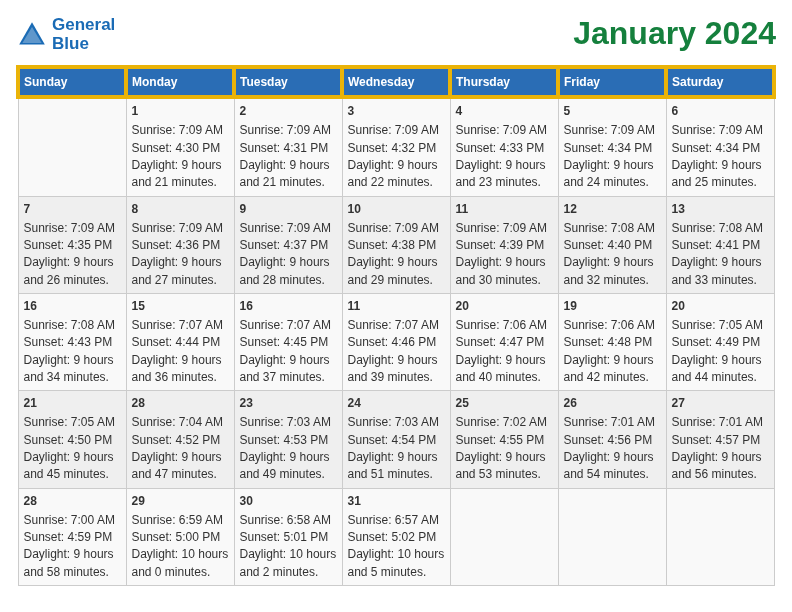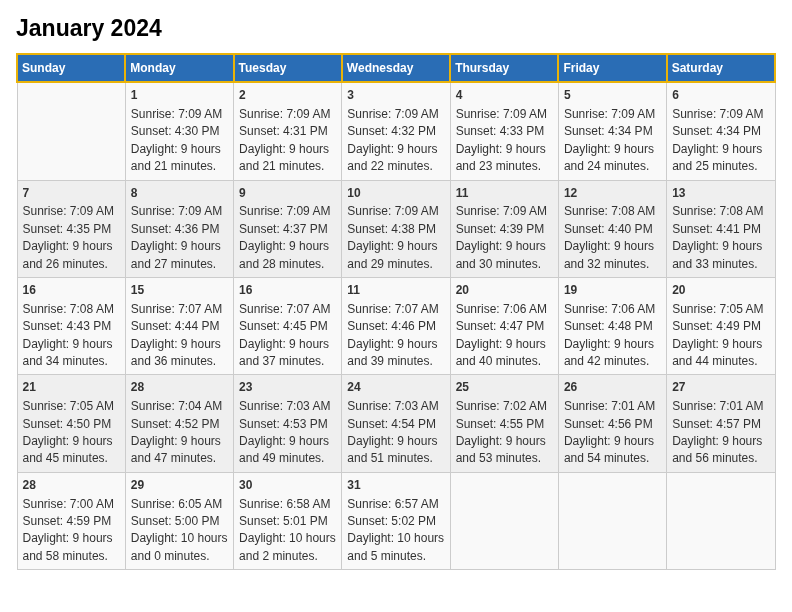--- a/index.html
+++ b/index.html
@@ -22,42 +22,42 @@
       gap: 4px;
     }
     .logo-icon {
       width: 32px;
       height: 32px;
     }
     .title-block {
       text-align: right;
     }
     .month-title {
-      font-size: 23px;
+      font-size: 32px;
       font-weight: bold;
-      color: #000000;
+      color: #15803d;
       line-height: 1.1;
     }
     .location {
       font-size: 14px;
       color: #555;
     }
     table {
       width: 100%;
       border-collapse: collapse;
       font-size: 11px;
     }
     thead tr th {
       background-color: #2a6db5;
       color: #fff;
       padding: 6px 4px;
       text-align: left;
       font-size: 12px;
       font-weight: bold;
-      border: 2px solid #eab308;
+      border: 4px solid #eab308;
     }
     tbody tr td {
       border: 1px solid #ccc;
       padding: 4px 5px;
       vertical-align: top;
       width: calc(100% / 7);
       min-height: 80px;
       line-height: 1.4;
       color: #333;
     }
@@ -76,20 +76,30 @@
     .day-info {
       font-size: 12px;
       color: #333;
       line-height: 1.45;
     }
   </style>
 </head>
 <body>
 
 <div class="header">
+  <div class="logo">
+    <svg class="logo-icon" viewBox="0 0 40 40" xmlns="http://www.w3.org/2000/svg">
+      <polygon points="20,4 36,32 4,32" fill="#1a6bb5"></polygon>
+      <polygon points="20,10 32,30 8,30" fill="#fff" opacity="0.3"></polygon>
+    </svg>
+    <div>
+      <div style="font-size:17px;font-weight:bold;color:#1a6bb5;line-height:1.1;">General</div>
+      <div style="font-size:17px;font-weight:bold;color:#1a6bb5;line-height:1.1;">Blue</div>
+    </div>
+  </div>
   <div class="title-block">
     <div class="month-title">January 2024</div>
   </div>
 </div>
 
 <table>
   <thead>
     <tr>
     <th>Sunday</th>
         <th>Monday</th>
@@ -302,21 +312,21 @@
       <tr>
         <td>
           <span class="day-number">28</span>
           <div class="day-info" style="white-space: pre-line;">Sunrise: 7:00 AM
 Sunset: 4:59 PM
 Daylight: 9 hours
 and 58 minutes.</div>
         </td>
         <td>
           <span class="day-number">29</span>
-          <div class="day-info" style="white-space: pre-line;">Sunrise: 6:05 AM
+          <div class="day-info" style="white-space: pre-line;">Sunrise: 6:59 AM
 Sunset: 5:00 PM
 Daylight: 10 hours
 and 0 minutes.</div>
         </td>
         <td>
           <span class="day-number">30</span>
           <div class="day-info" style="white-space: pre-line;">Sunrise: 6:58 AM
 Sunset: 5:01 PM
 Daylight: 10 hours
 and 2 minutes.</div>

